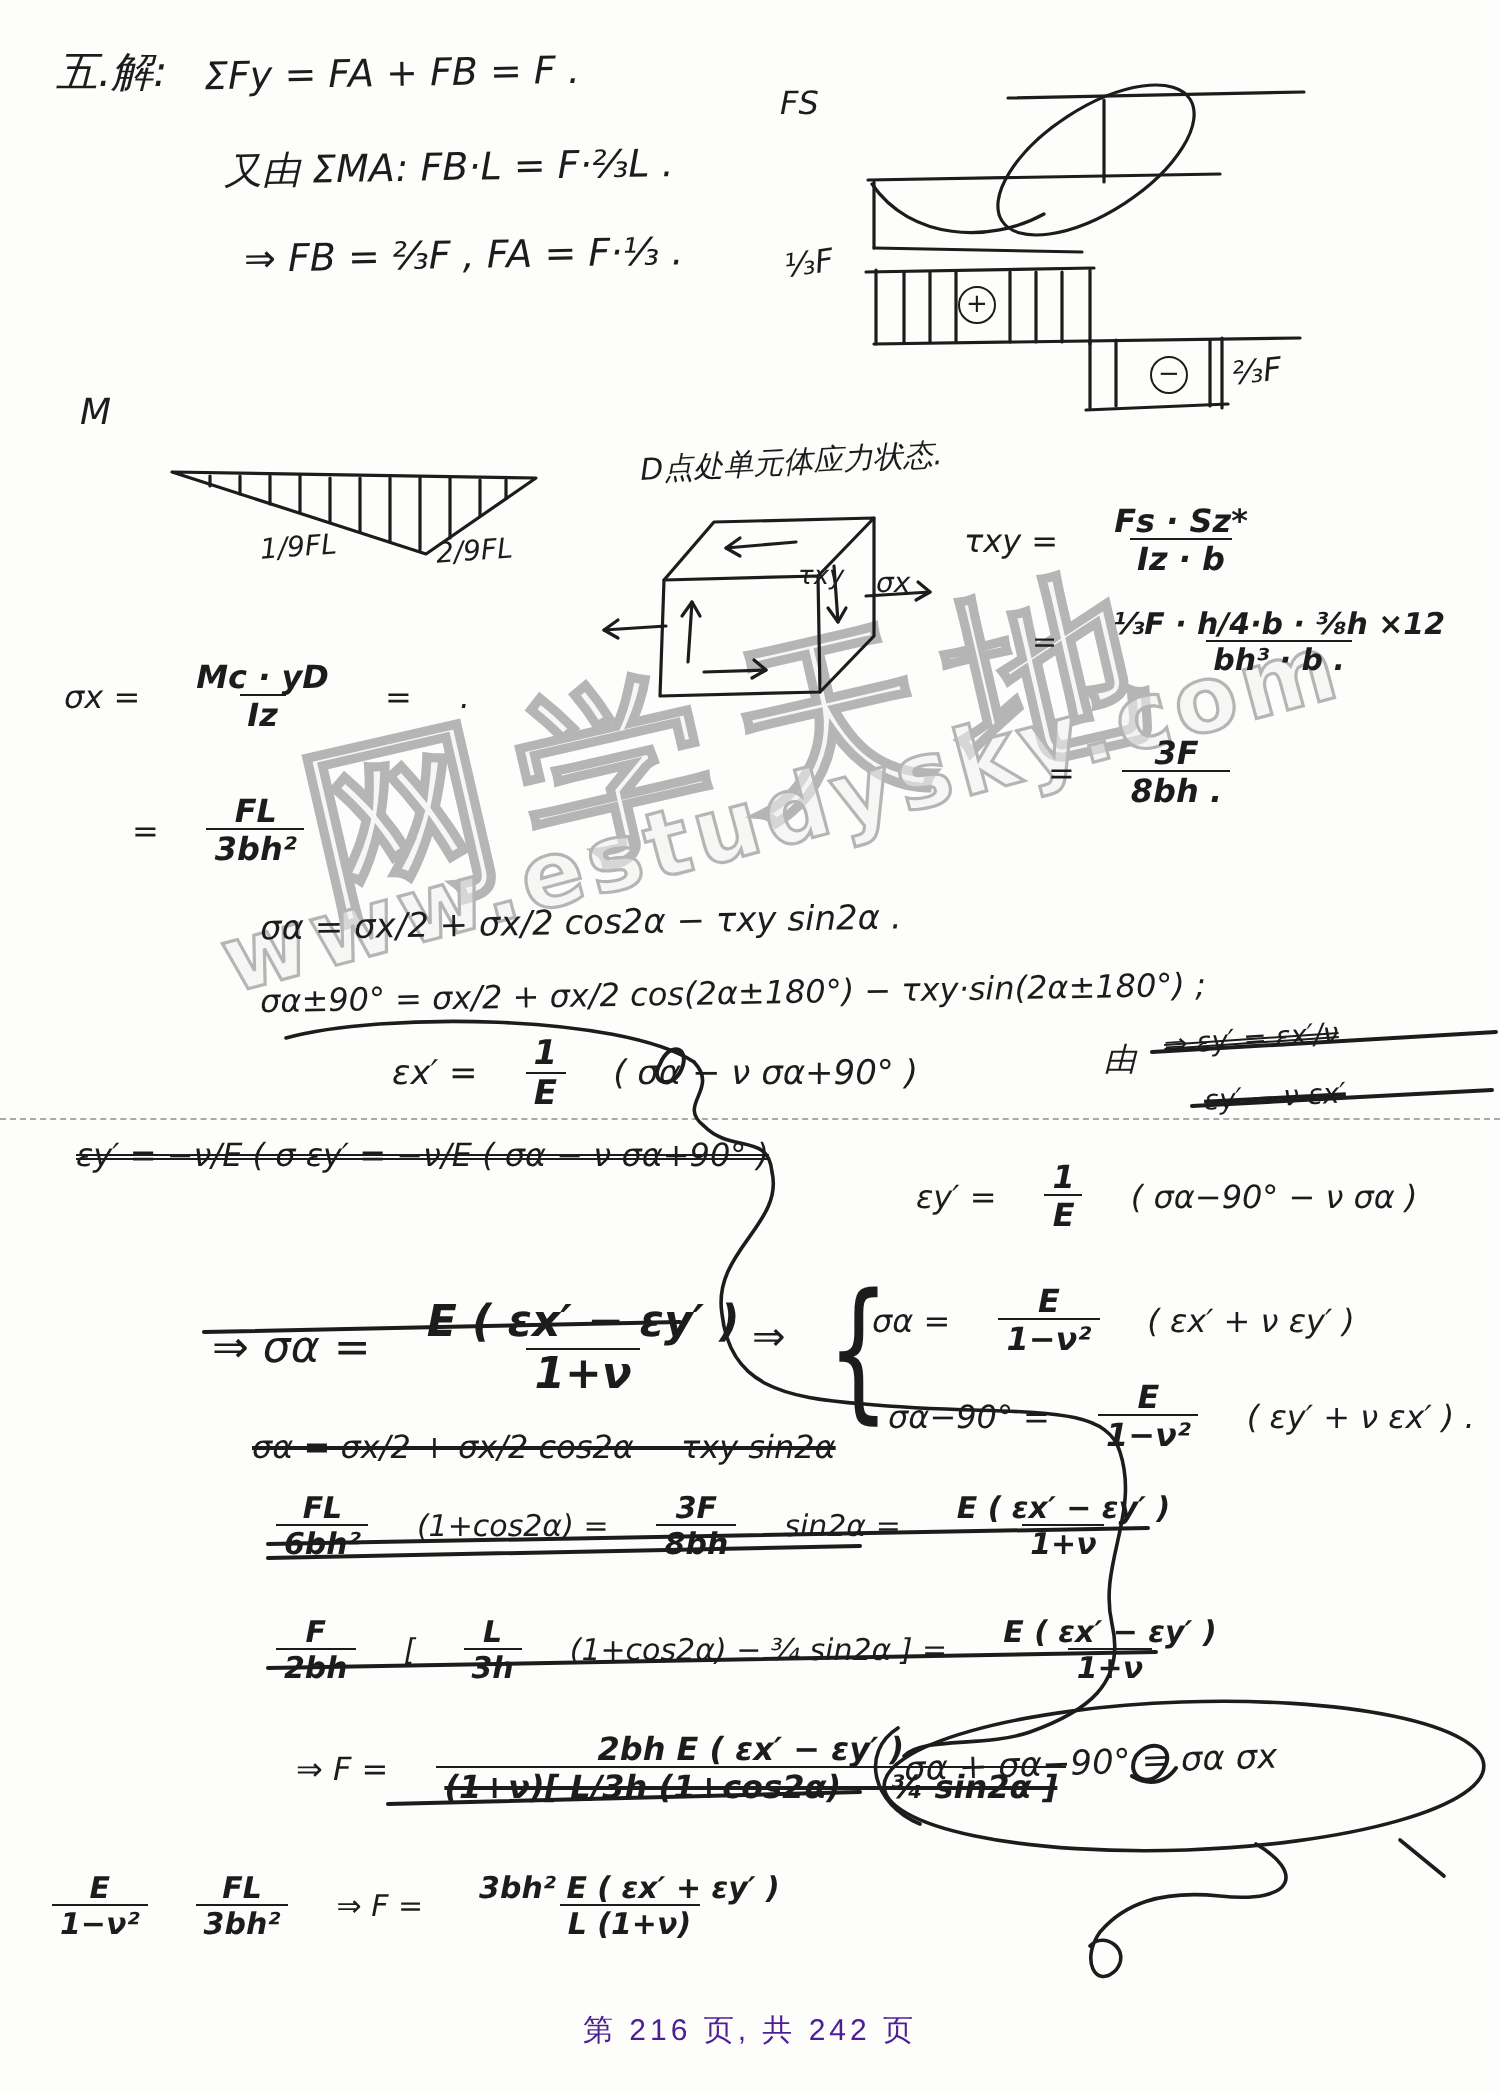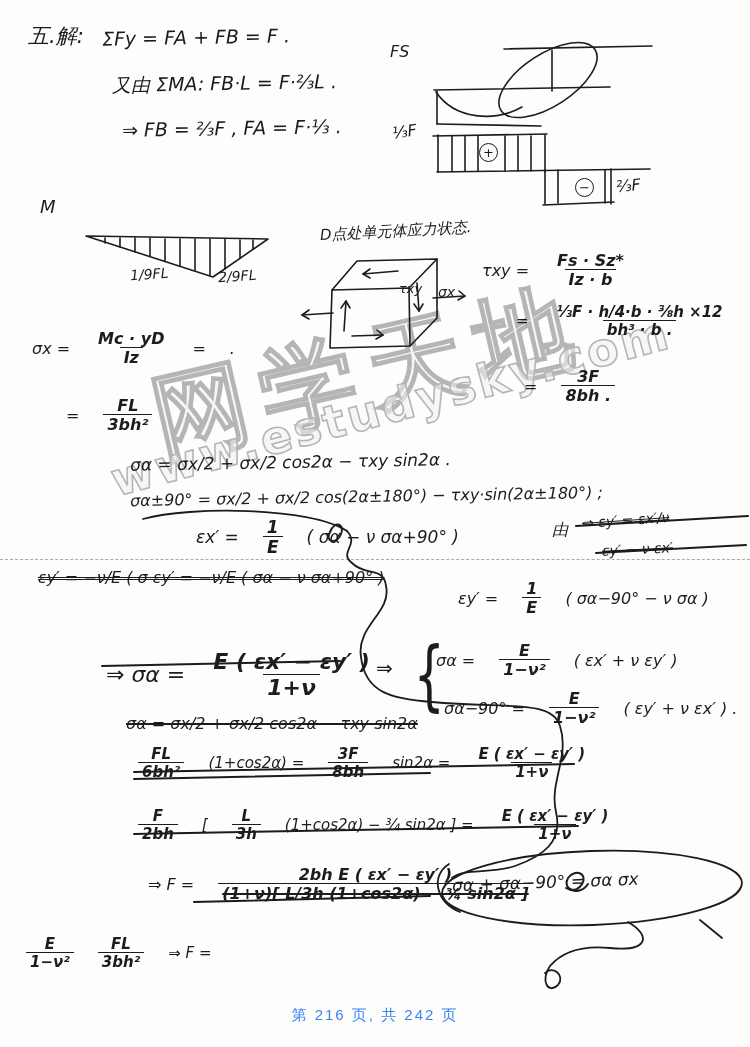--- a/index.html
+++ b/index.html
@@ -17,21 +17,21 @@
            width:17px;height:17px;display:flex;align-items:center;justify-content:center;
            font-size:13px;color:#1c1c1c;font-style:italic;}
   .wm{position:absolute;z-index:1;color:rgba(240,240,240,0.55);
       -webkit-text-stroke:1.6px #b5b5b5;font-weight:bold;white-space:nowrap;
       font-family:"DejaVu Sans",sans-serif;}
   .scanline{position:absolute;left:0;top:559px;width:750px;border-top:1.5px dashed #8d8d8d;
             opacity:.75;z-index:1;}
   .ink{position:absolute;left:0;top:0;z-index:3;pointer-events:none;}
   .footer{position:absolute;left:0;right:0;top:1006px;text-align:center;z-index:2;
           font-family:"Liberation Sans",sans-serif;font-style:normal;font-size:15px;
-          letter-spacing:2px;color:#3b82f6;}
+          letter-spacing:2px;color:#4c1d95;}
   .brace{font-style:normal;font-family:"DejaVu Sans",sans-serif;transform:scaleX(.65);}
 </style>
 </head>
 <body>
 
 <div class="page">
 
   <div class="wm" style="left:140px;top:360px;font-size:96px;letter-spacing:14px;transform:rotate(-13deg);transform-origin:left top;">网学天地</div>
   <div class="wm" style="left:105px;top:455px;font-size:46px;letter-spacing:3px;transform:rotate(-15deg);transform-origin:left top;">www.estudysky.com</div>
 
@@ -199,20 +199,24 @@
   <div class="hw eqrow" style="left:26px;top:936px;font-size:15px;">
     <span class="frac">
       <span class="num">E</span>
       <span class="den">1−ν²</span>
     </span>
     <span class="frac">
       <span class="num">FL</span>
       <span class="den">3bh²</span>
     </span>
     <span>⇒ F =</span>
+    <span class="frac">
+      <span class="num">3bh² E ( εx′ + εy′ )</span>
+      <span class="den">L (1+ν)</span>
+    </span>
   </div>
 
   <div class="footer">第 216 页, 共 242 页</div>
 
   <svg class="ink" width="750" height="1047" viewBox="0 0 750 1047">
     <g stroke="#1c1c1c" stroke-width="1.6" fill="none" stroke-linecap="round" stroke-linejoin="round">
 
       <g>
         <ellipse cx="548" cy="80" rx="56" ry="26" transform="rotate(-33 548 80)"></ellipse>
         <path d="M504,49 L652,46"></path>

